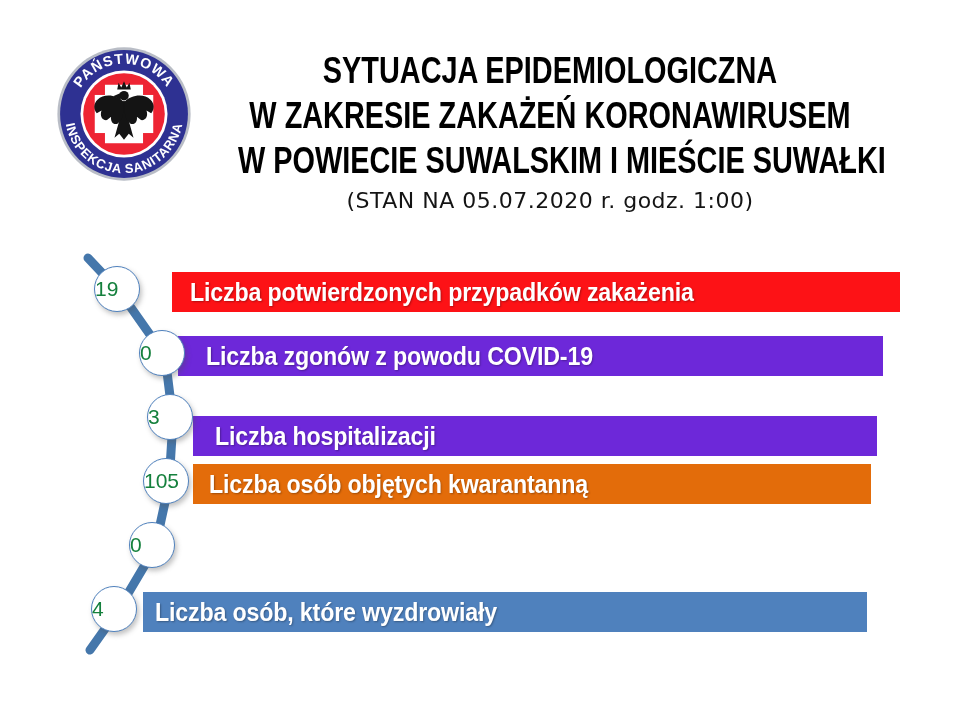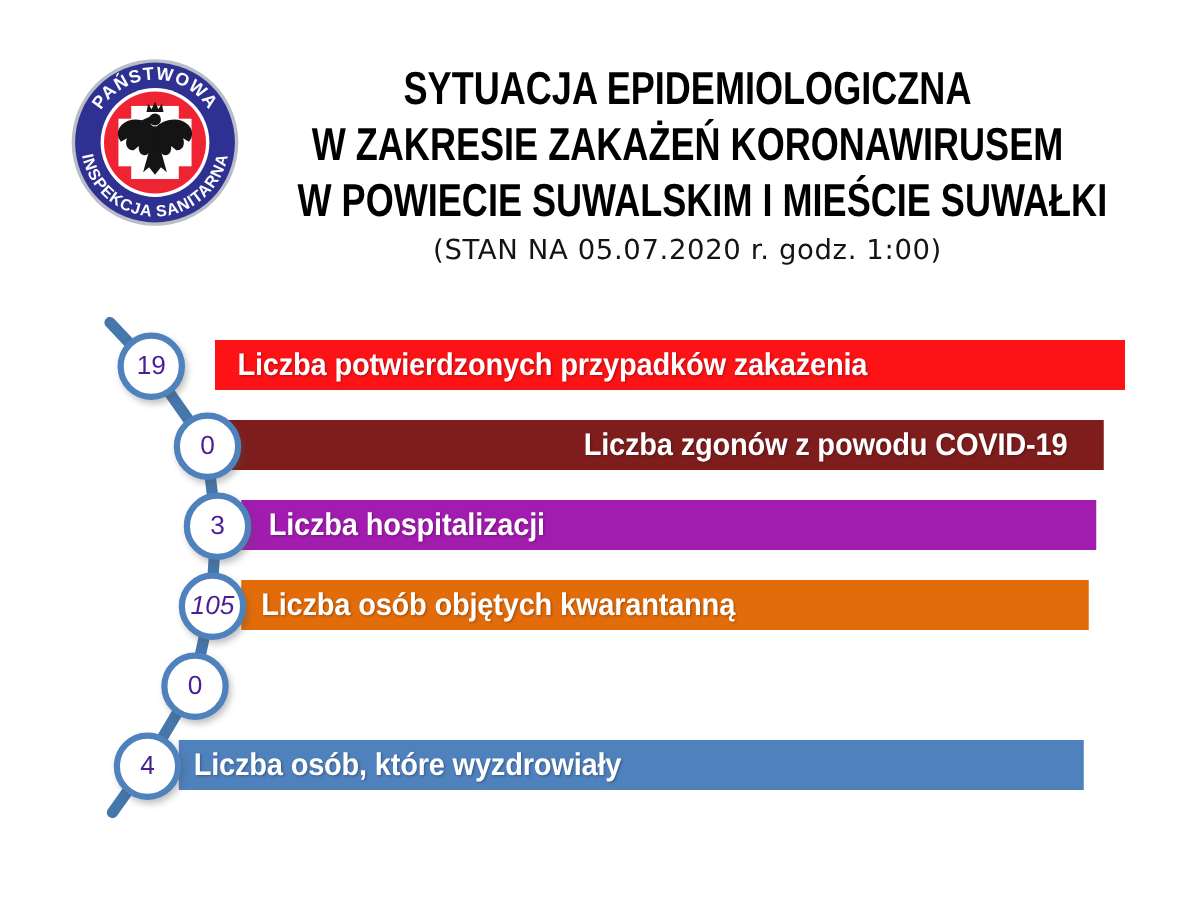--- a/index.html
+++ b/index.html
@@ -30,28 +30,28 @@
   .r0 { left:145px; top:272px; width:710px; padding-left:18px;margin-left:27px; }
   .r1 { left:178px; top:336px; width:677px; padding-left:28px; }
   .r2 { left:193px; top:400px; width:662px; padding-left:22px; }
   .r3 { left:193px; top:464px; width:662px; padding-left:16px; }
   .r4 { left:180px; top:528px; width:675px; padding-left:16px; }
   .r5 { left:143px; top:592px; width:712px; padding-left:16px; }
   
   .connector { position:absolute; left:70px; top:240px; z-index:2; }
   
   .circle {
-    position:absolute; width:44px; height:44px; border:5px solid #1d4ed8; border-radius:50%;
-    background:#ffffff; z-index:3; display:flex; align-items:center; justify-content:center;
-    font-size:21px; color:#4c1d95; box-shadow:2px 3px 5px rgba(80,80,80,0.35);
+    position:absolute; width:44px; height:44px; border:1px solid #1d4ed8; border-radius:50%;
+    background:#ffffff; z-index:3; display:flex; align-items:center; justify-content:flex-start;
+    font-size:21px; color:#15803d; box-shadow:2px 3px 5px rgba(80,80,80,0.35);
   }
   .c0 { left:94px;  top:266px; }
   .c1 { left:139px; top:330px; }
   .c2 { left:147px; top:394px; }
-  .c3 { left:143px; top:458px;font-style:italic; }
+  .c3 { left:143px; top:458px; }
   .c4 { left:129px; top:522px; }
   .c5 { left:91px;  top:586px; }
 </style>
 </head>
 <body>
 
 <div class="canvas">
 
   <div class="logo">
     <svg viewBox="0 0 200 200">
@@ -88,24 +88,24 @@
     <div class="subtitle">(STAN NA 05.07.2020 r. godz. 1:00)</div>
   </div>
 
   <svg class="connector" width="140" height="430" viewBox="0 0 140 430">
     <path d="M18,18 L50,52 L95,116 L103,180 L99,244 L85,308 L47,372 L20,410" fill="none" stroke-width="9" stroke-linecap="round" stroke-linejoin="round" stroke="#4577ab"></path>
   </svg>
 
   <div class="bar r0" style="background-color: rgb(253, 18, 22);">
     <span class="bar-label">Liczba potwierdzonych przypadków zakażenia</span>
   </div>
-  <div class="bar r1" style="background-color: #7f1d1d; justify-content: flex-end;">
+  <div class="bar r1" style="background-color: #6d28d9;">
     <span class="bar-label">Liczba zgonów z powodu COVID-19</span>
   </div>
-  <div class="bar r2" style="background-color: #a21caf;">
+  <div class="bar r2" style="background-color: #6d28d9; margin-top: 16px;">
     <span class="bar-label">Liczba hospitalizacji</span>
   </div>
   <div class="bar r3" style="background-color: rgb(227, 108, 10);">
     <span class="bar-label">Liczba osób objętych kwarantanną</span>
   </div>
   <div class="bar r5" style="background-color: rgb(79, 129, 189); padding-left: 12px;">
     <span class="bar-label">Liczba osób, które wyzdrowiały</span>
   </div>
 
   <div class="circle c0" style="border-color: rgb(79, 129, 189);">

